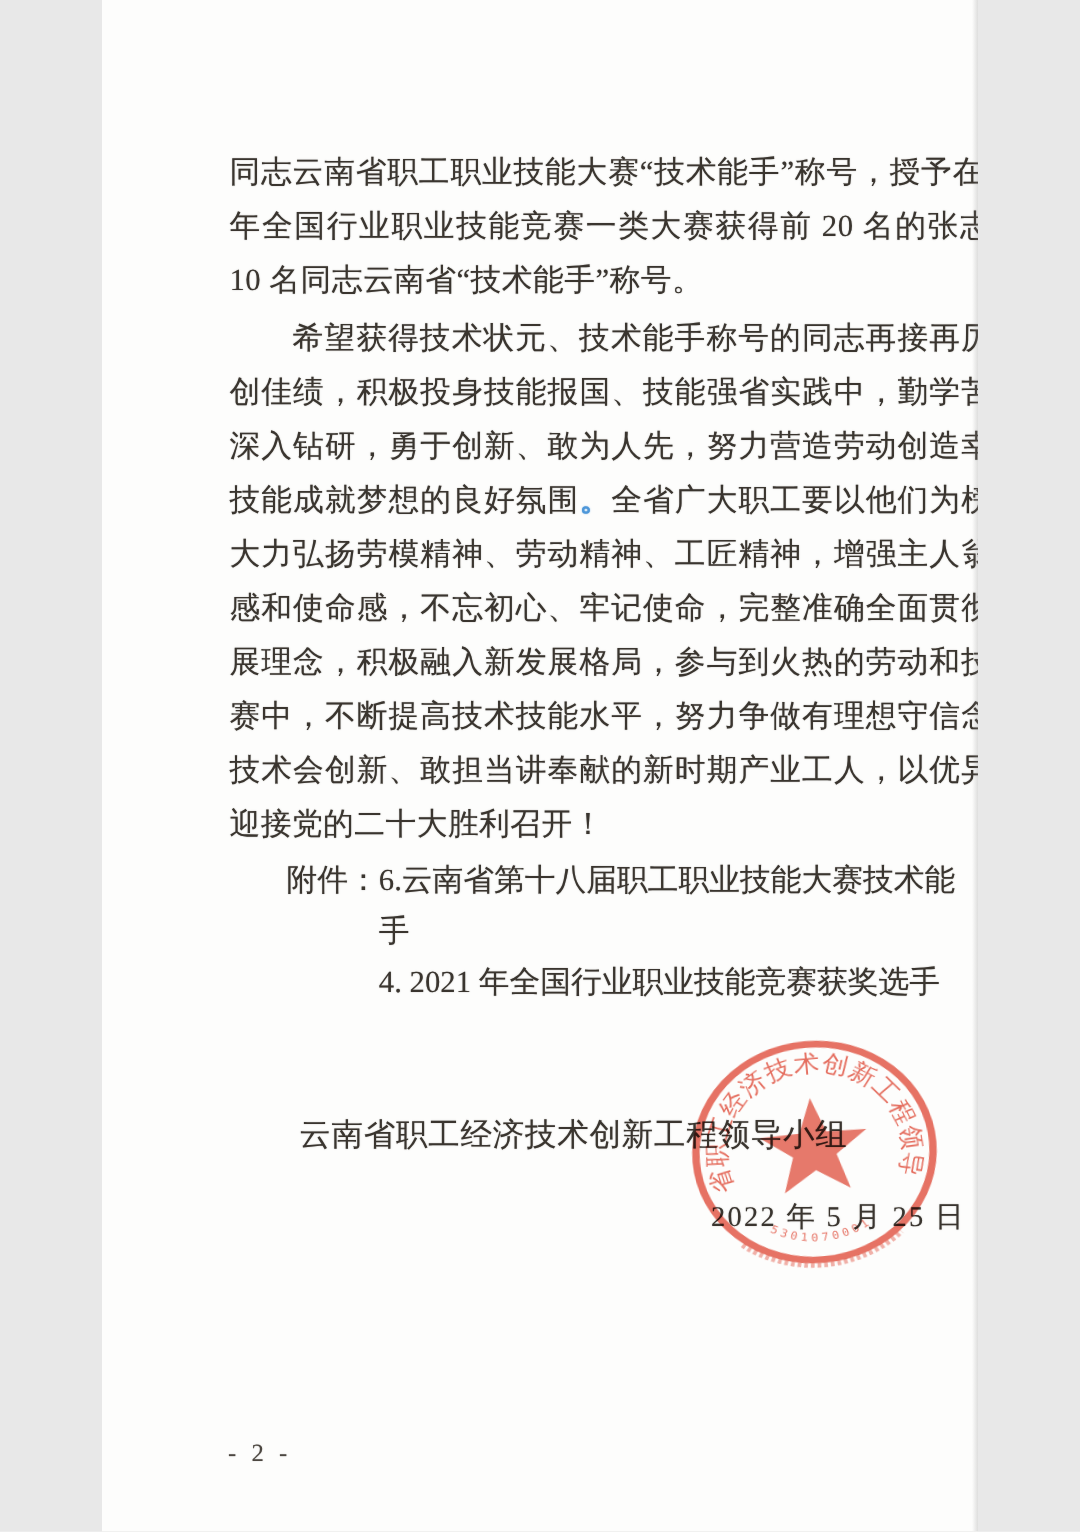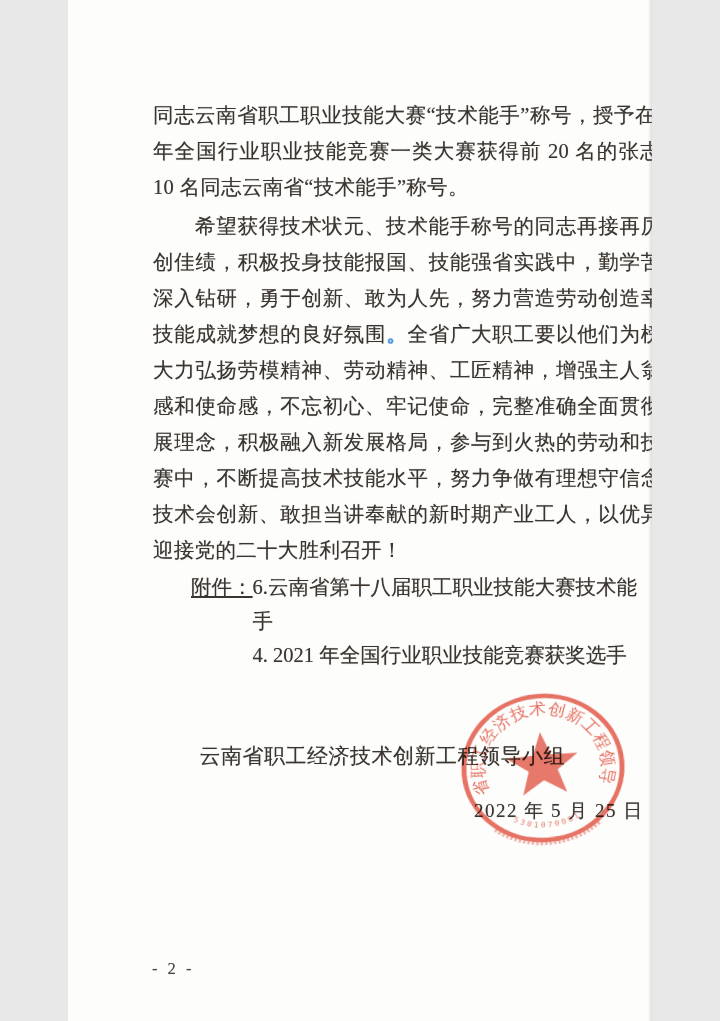--- a/index.html
+++ b/index.html
@@ -48,21 +48,21 @@
   .attachments {
     position: absolute;
     left: 123px;
     top: 570px;
     font-size: 20.5px;
     line-height: 34px;
     display: flex;
     flex-direction: row;
     text-shadow: 0 0 0.8px rgba(58,53,47,0.5);
   }
-  .attach-label { white-space: nowrap; text-decoration: underline; }
+  .attach-label { white-space: nowrap; }
   .attach-items { display: flex; flex-direction: column; }
   .signature-org {
     position: absolute;
     top: 742px;
     right: 87px;
     font-size: 21px;
     letter-spacing: 0.5px;
     white-space: nowrap;
     text-shadow: 0 0 0.8px rgba(58,53,47,0.5);
   }

